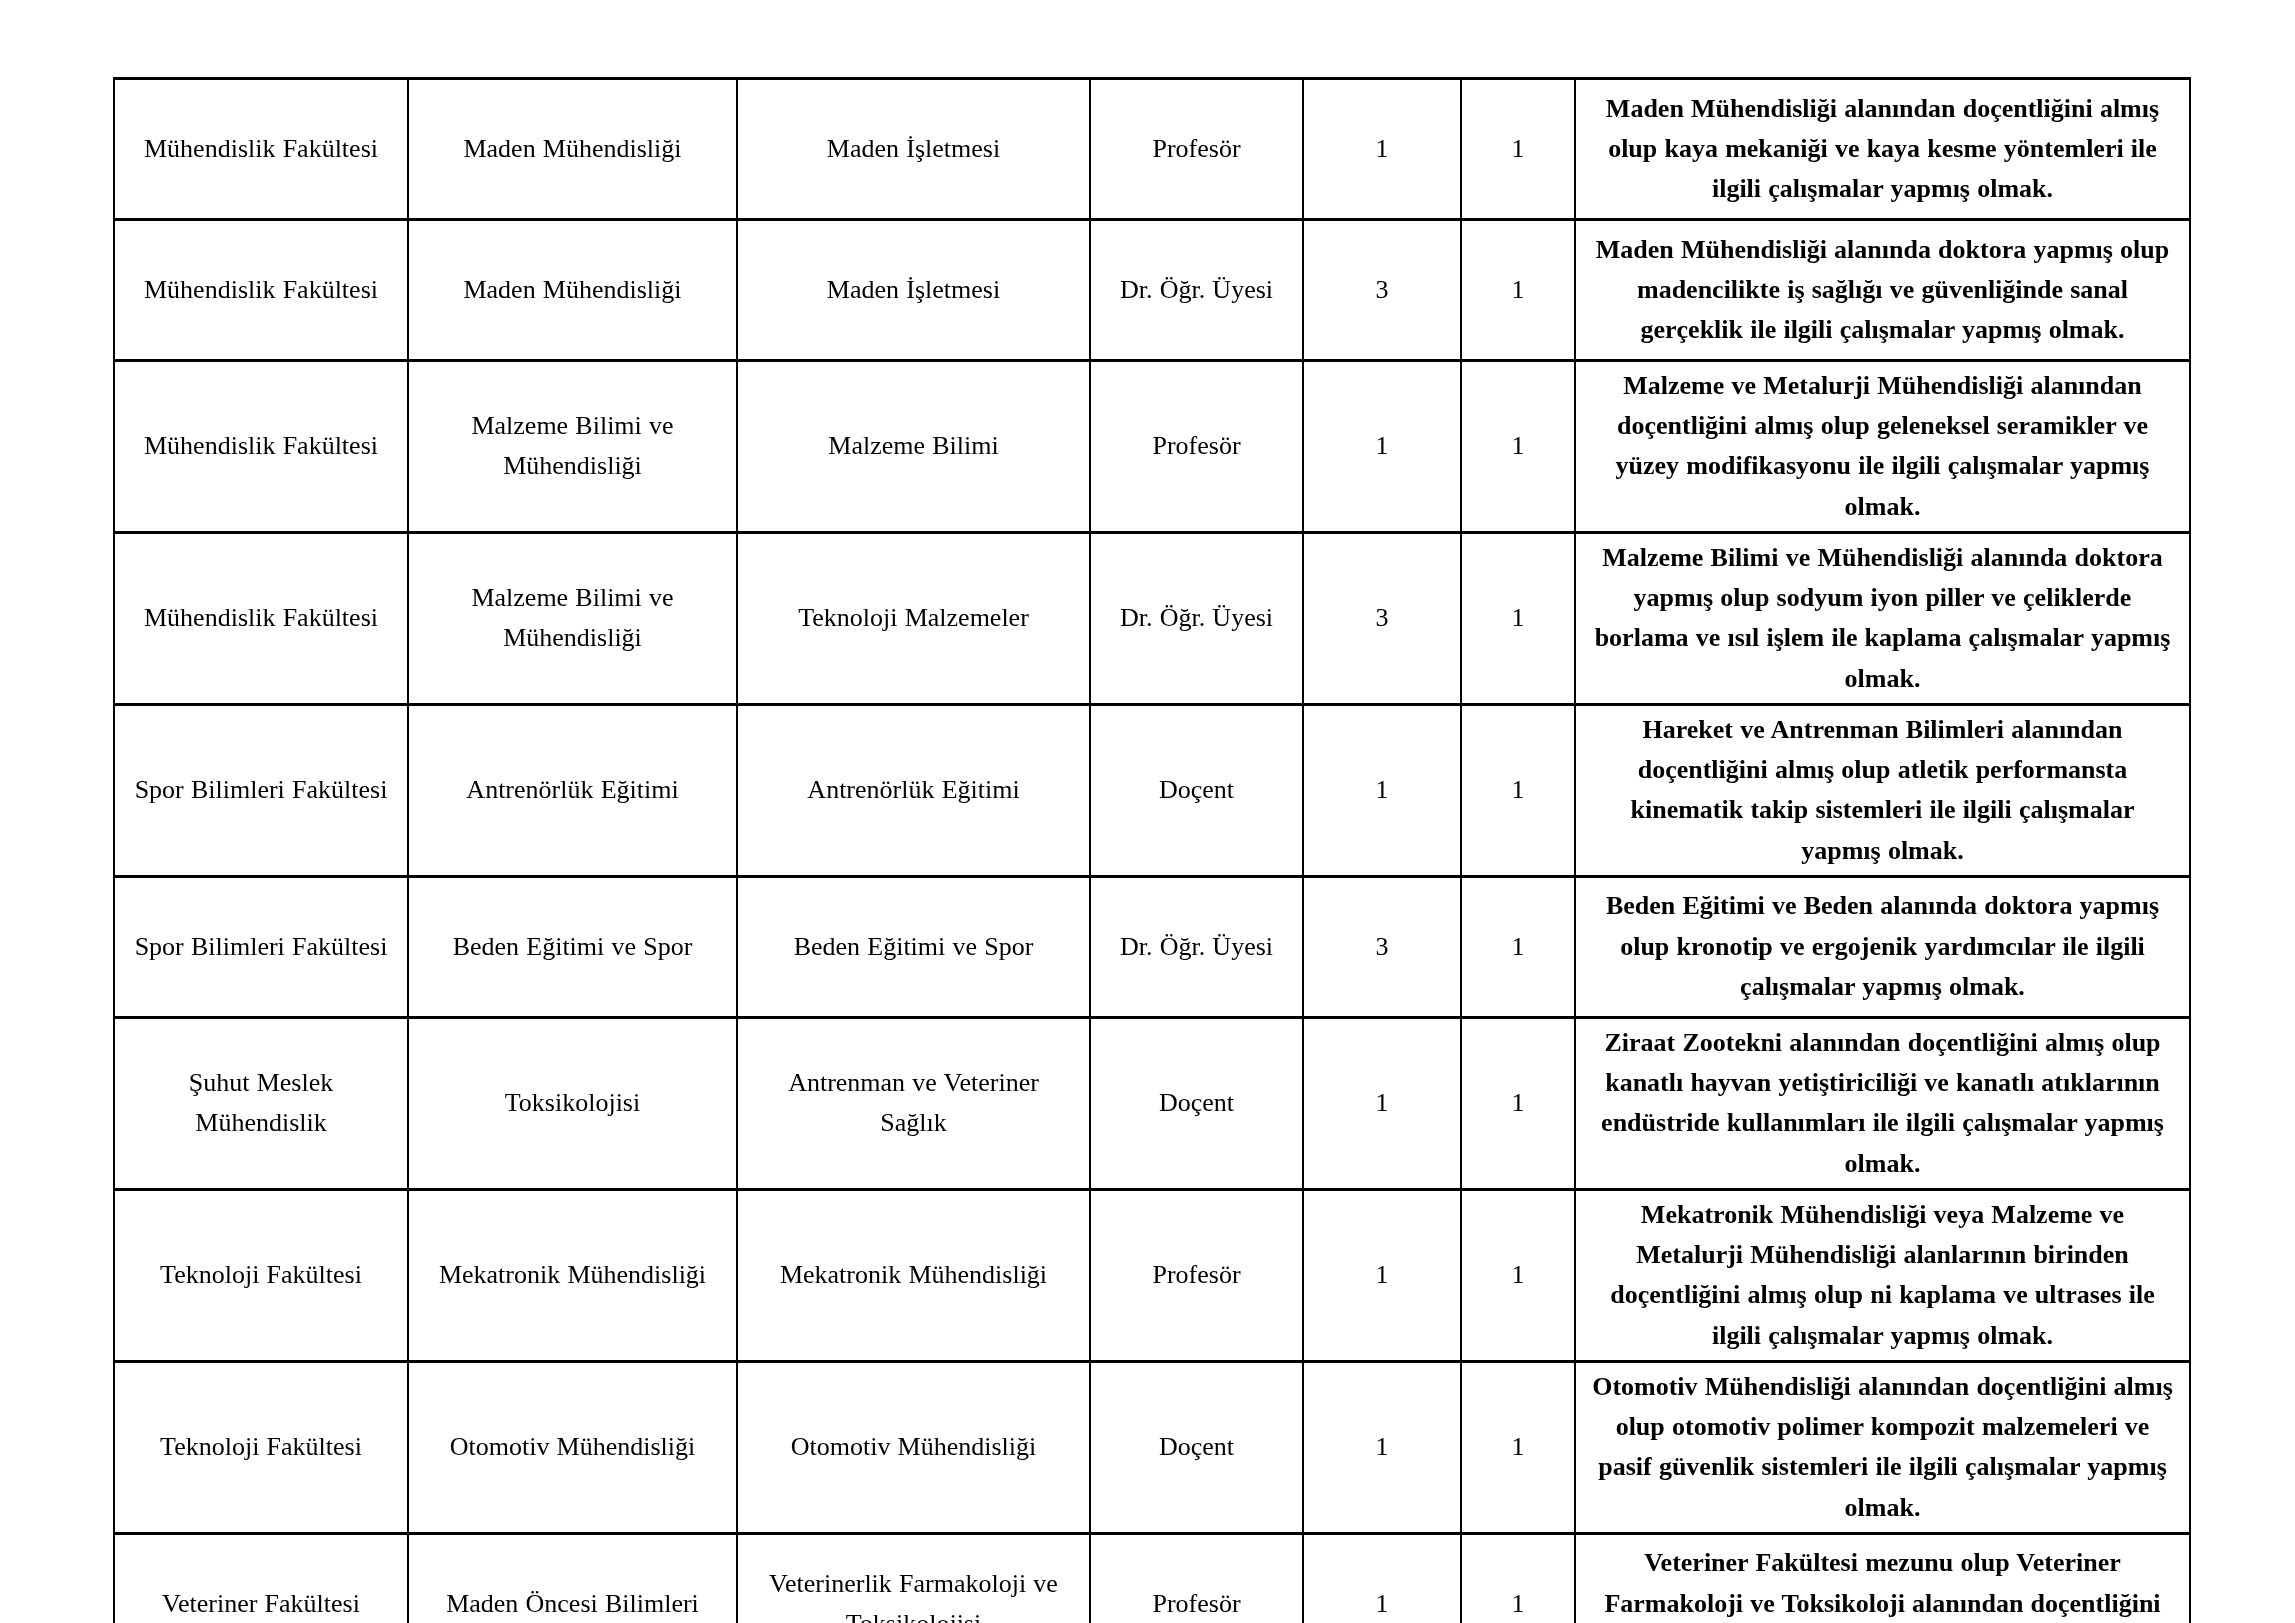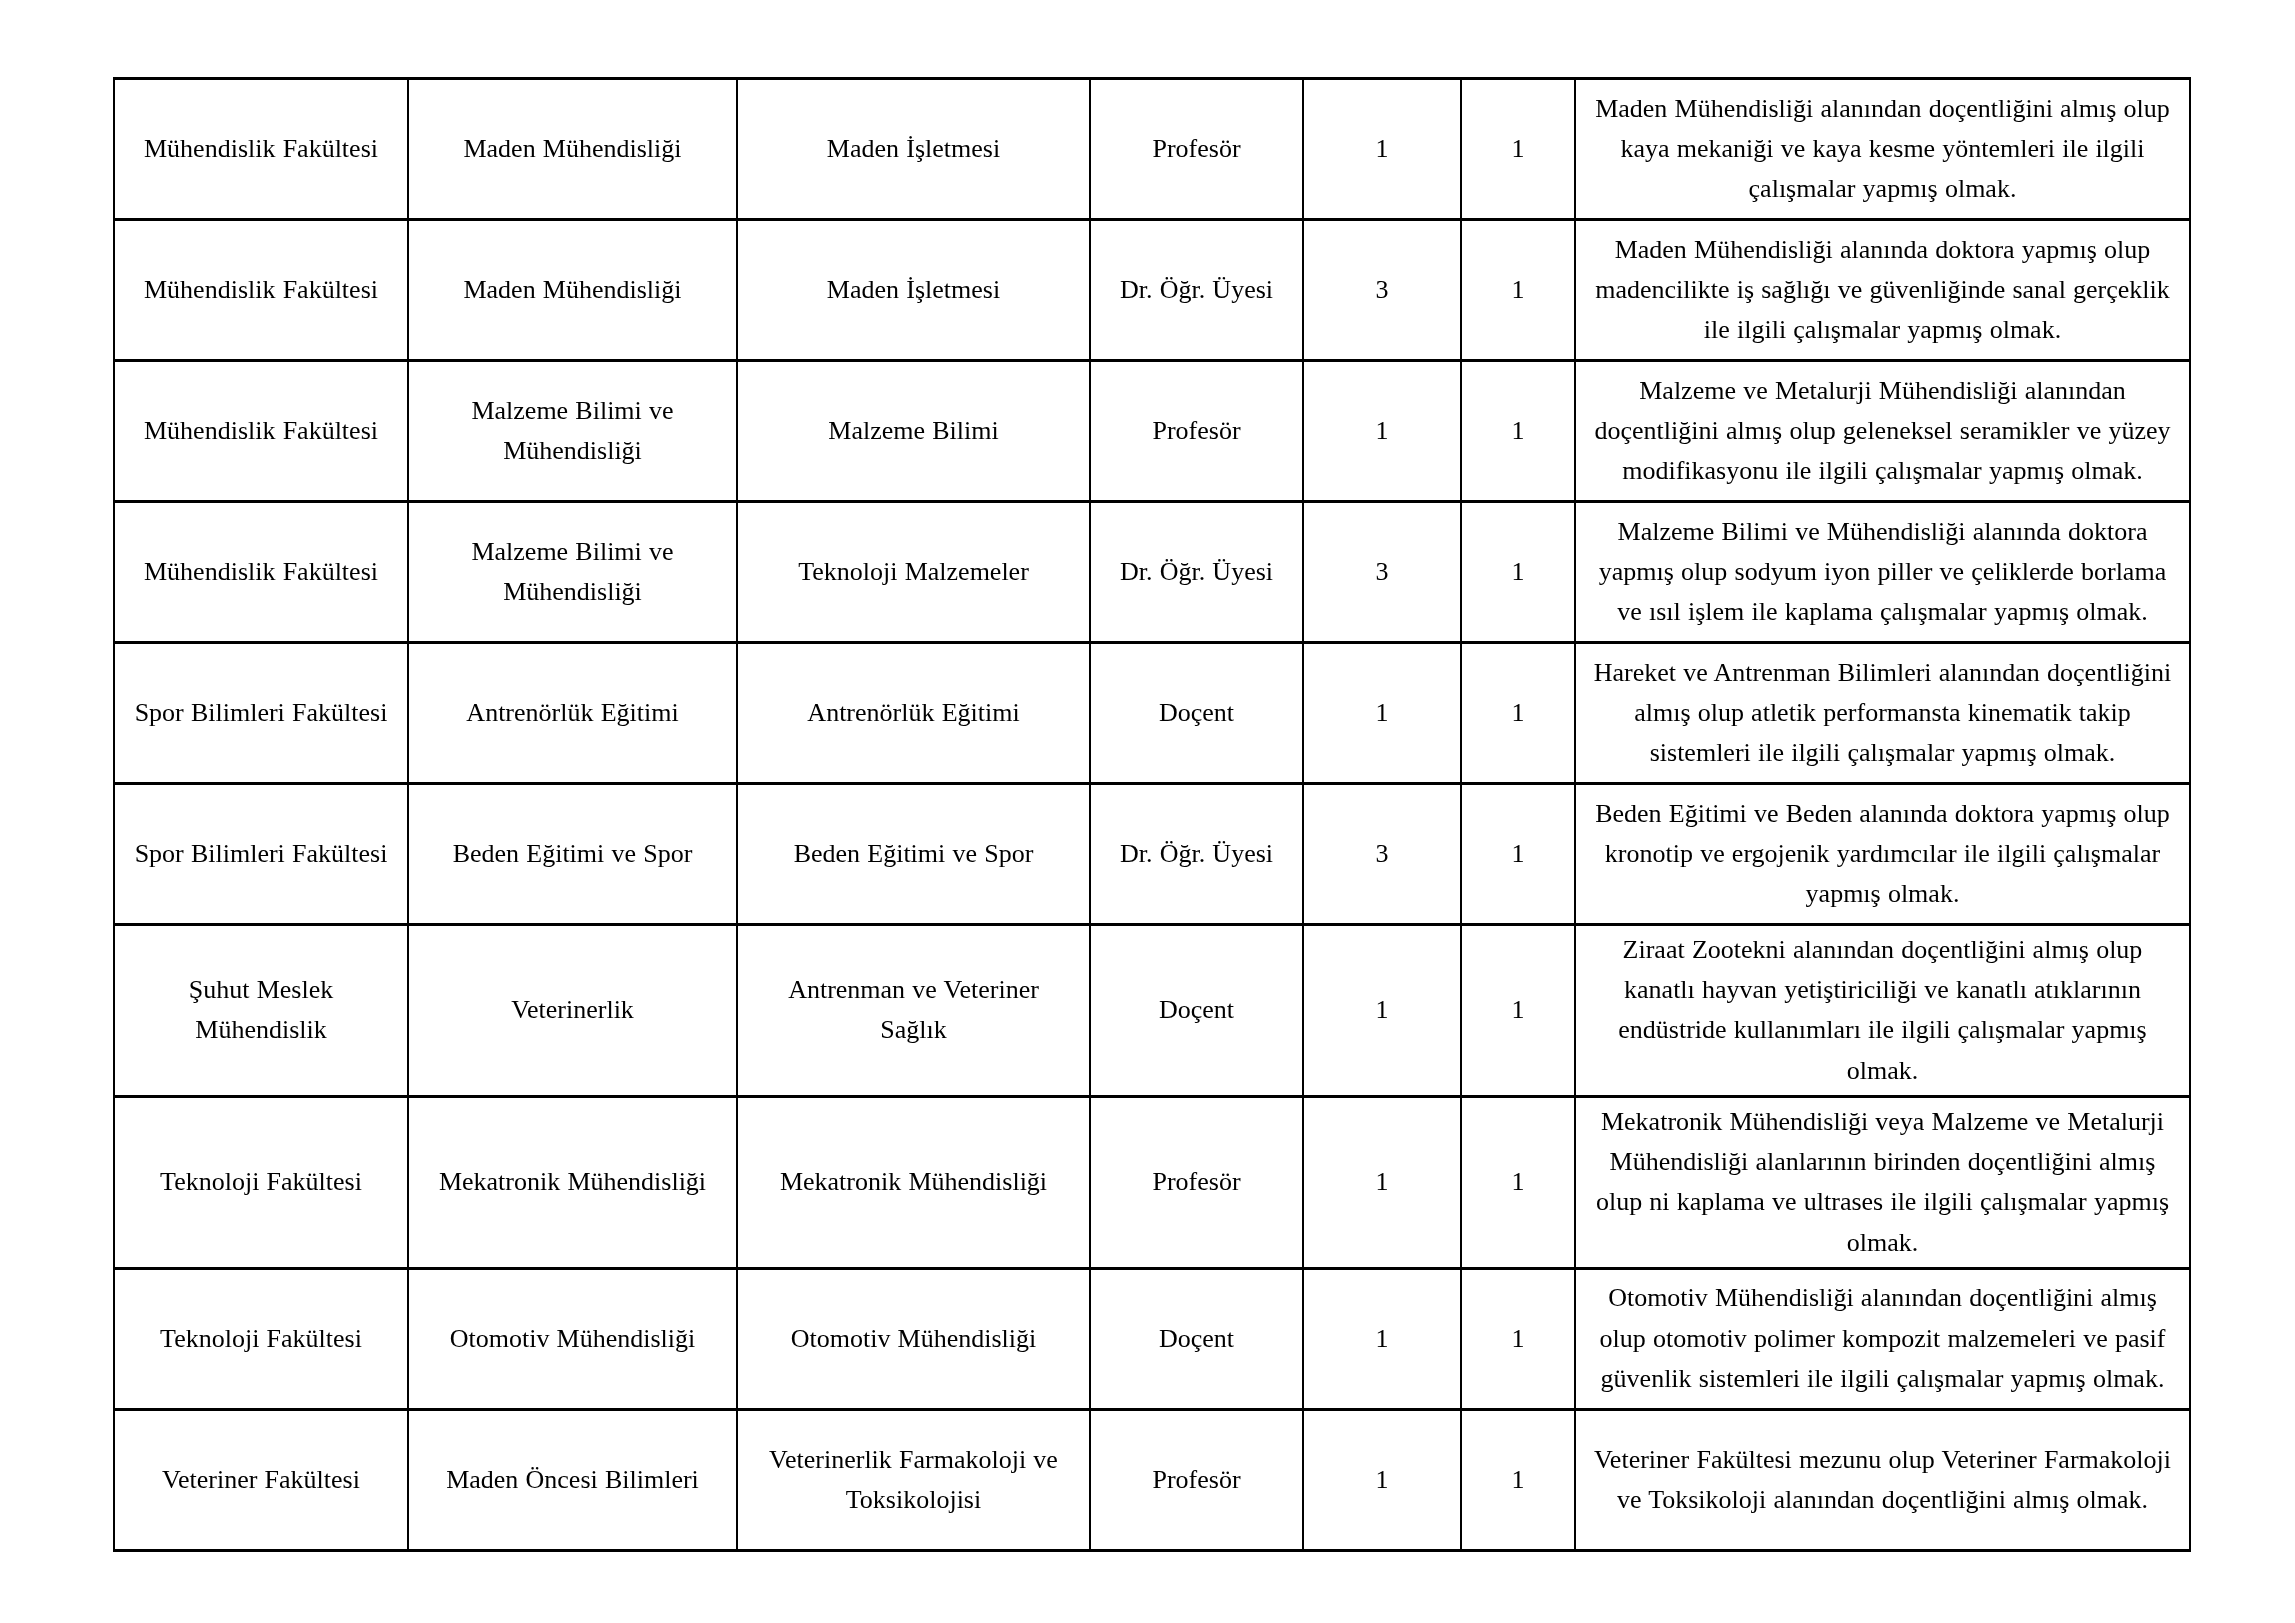--- a/index.html
+++ b/index.html
@@ -38,21 +38,21 @@
     padding: 3.9px 14.4px;
     word-spacing: 0.7px;
   }
   col.c-faculty     { width: 294px; }
   col.c-department  { width: 329px; }
   col.c-program     { width: 353px; }
   col.c-title       { width: 213px; }
   col.c-degree      { width: 158px; }
   col.c-count       { width: 114px; }
   col.c-description { width: 615px; }
-  td.col-description { padding: 3.9px 18.3px; }
+  td.col-description { padding: 3.9px 18.3px; font-weight: bold; }
   td.col-degree, td.col-count { padding: 3.9px 5.2px; }
 </style>
 </head>
 <body>
 
 <div class="page">
   <div class="table-wrap">
     <table class="positions">
       <colgroup>
         <col class="c-faculty">
@@ -113,21 +113,21 @@
             <td class="col-faculty">Spor Bilimleri Fakültesi</td>
             <td class="col-department">Beden Eğitimi ve Spor</td>
             <td class="col-program">Beden Eğitimi ve Spor</td>
             <td class="col-title">Dr. Öğr. Üyesi</td>
             <td class="col-degree">3</td>
             <td class="col-count">1</td>
             <td class="col-description">Beden Eğitimi ve Beden alanında doktora yapmış olup kronotip ve ergojenik yardımcılar ile ilgili çalışmalar yapmış olmak.</td>
           </tr>
           <tr>
             <td class="col-faculty">Şuhut Meslek Mühendislik</td>
-            <td class="col-department">Veterinerlik</td>
+            <td class="col-department">Toksikolojisi</td>
             <td class="col-program">Antrenman ve Veteriner Sağlık</td>
             <td class="col-title">Doçent</td>
             <td class="col-degree">1</td>
             <td class="col-count">1</td>
             <td class="col-description">Ziraat Zootekni alanından doçentliğini almış olup kanatlı hayvan yetiştiriciliği ve kanatlı atıklarının endüstride kullanımları ile ilgili çalışmalar yapmış olmak.</td>
           </tr>
           <tr>
             <td class="col-faculty">Teknoloji Fakültesi</td>
             <td class="col-department">Mekatronik Mühendisliği</td>
             <td class="col-program">Mekatronik Mühendisliği</td>

